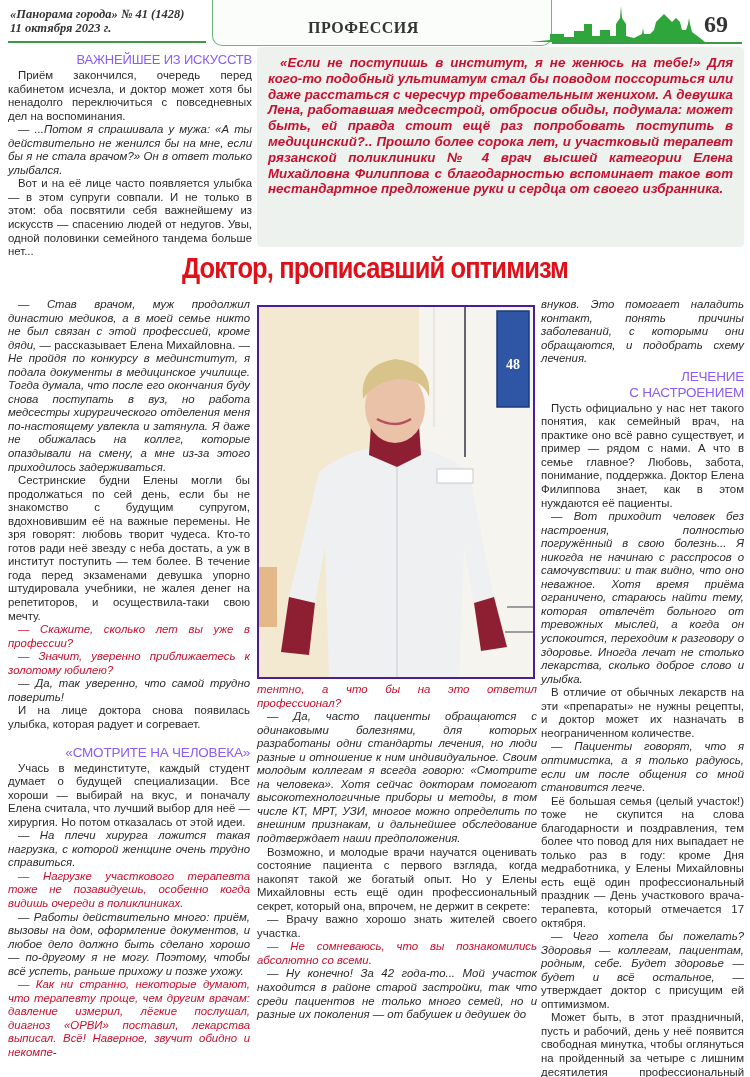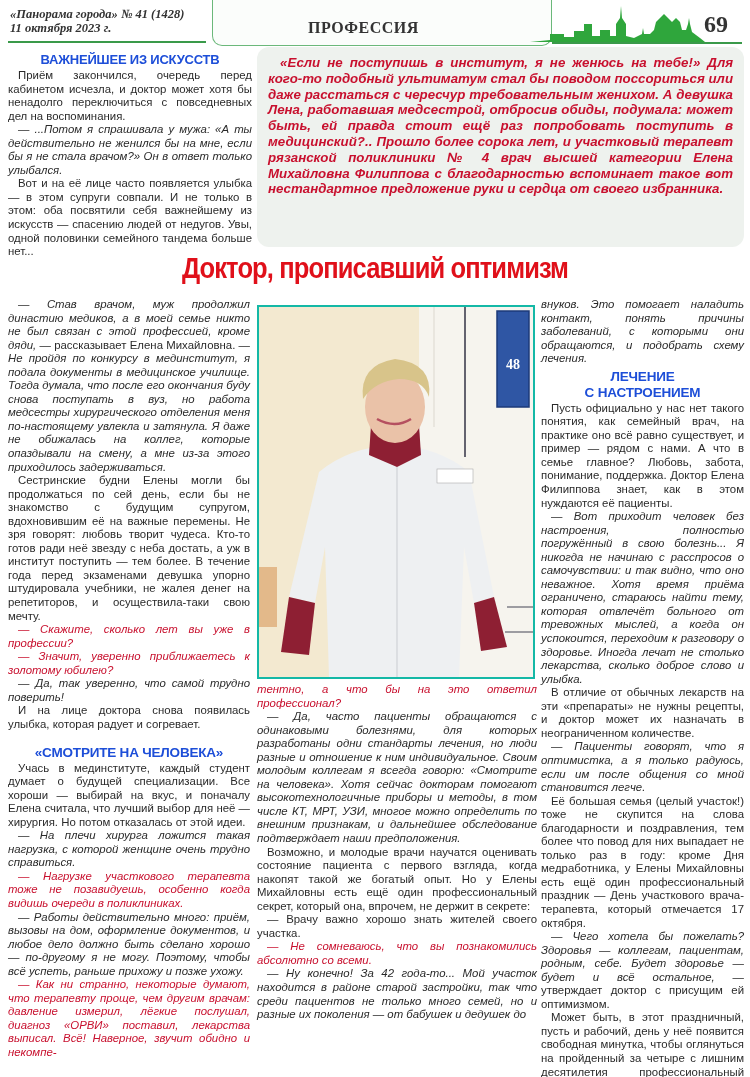--- a/index.html
+++ b/index.html
@@ -13,27 +13,27 @@
   .rubric { position: absolute; left: 308px; top: 19px; font-family: "Liberation Serif", serif; font-weight: bold; font-size: 16px; letter-spacing: 0.5px; color: #333; }
   .skyline { position: absolute; left: 530px; top: 4px; width: 175px; height: 40px; }
   .page-num { position: absolute; left: 704px; top: 11px; font-family: "Liberation Serif", serif; font-weight: bold; font-size: 24px; color: #333; text-align: right; }
   .head-rule { position: absolute; left: 552px; top: 42px; width: 190px; height: 2px; background: #3a9a4a; }
 
   .col { position: absolute; font-size: 11.4px; line-height: 13.55px; text-align: justify; color: #2a2a2a; }
   .col p { text-indent: 10px; }
   .col .it { font-style: italic; }
   .col .q { font-style: italic; font-weight: normal; color: #c8102e; }
   .col .noind { text-indent: 0; }
-  .sub { font-weight: bold; font-size: 13.5px; color: #1d4ed8; text-align: center; letter-spacing: -0.2px; line-height: 16px; text-indent: 0 !important; margin: 2px 0 1px; }
+  .sub { font-weight: normal; font-size: 13.5px; color: #8b5cf6; text-align: right; letter-spacing: -0.2px; line-height: 16px; text-indent: 0 !important; margin: 2px 0 1px; }
 
-  .lead { position: absolute; left: 257px; top: 47px; width: 487px; height: 200px; background: #eef2ee; border-radius: 12px; padding: 8px 11px 6px 11px; font-style: italic; font-weight: bold; font-size: 13.3px; line-height: 15.8px; color: #c8102e; text-align: justify; text-indent: 12px; }
+  .lead { position: absolute; left: 257px; top: 47px; width: 487px; height: 200px; background: #eef2ee; border-radius: 4px; padding: 8px 11px 6px 11px; font-style: italic; font-weight: bold; font-size: 13.3px; line-height: 15.8px; color: #c8102e; text-align: justify; text-indent: 12px; }
 
   .headline { position: absolute; left: 0; top: 252px; width: 750px; text-align: center; font-weight: bold; font-size: 29px; color: #e0101a; letter-spacing: -1px; transform: scaleX(0.88); font-family: "Liberation Sans", sans-serif; }
 
-  .photo { position: absolute; left: 257px; top: 305px; width: 278px; height: 374px; border: 2px solid #14b8a6; overflow: hidden; background: #f4ead4; }
+  .photo { position: absolute; left: 257px; top: 305px; width: 278px; height: 374px; border: 2px solid #4c1d95; overflow: hidden; background: #f4ead4; }
 </style>
 </head>
 <body>
 
 <header class="masthead">
   <div class="issue">
     <div>«Панорама города» № 41 (1428)</div>
     <div>11 октября 2023 г.</div>
   </div>
   <div class="issue-rule"></div>

